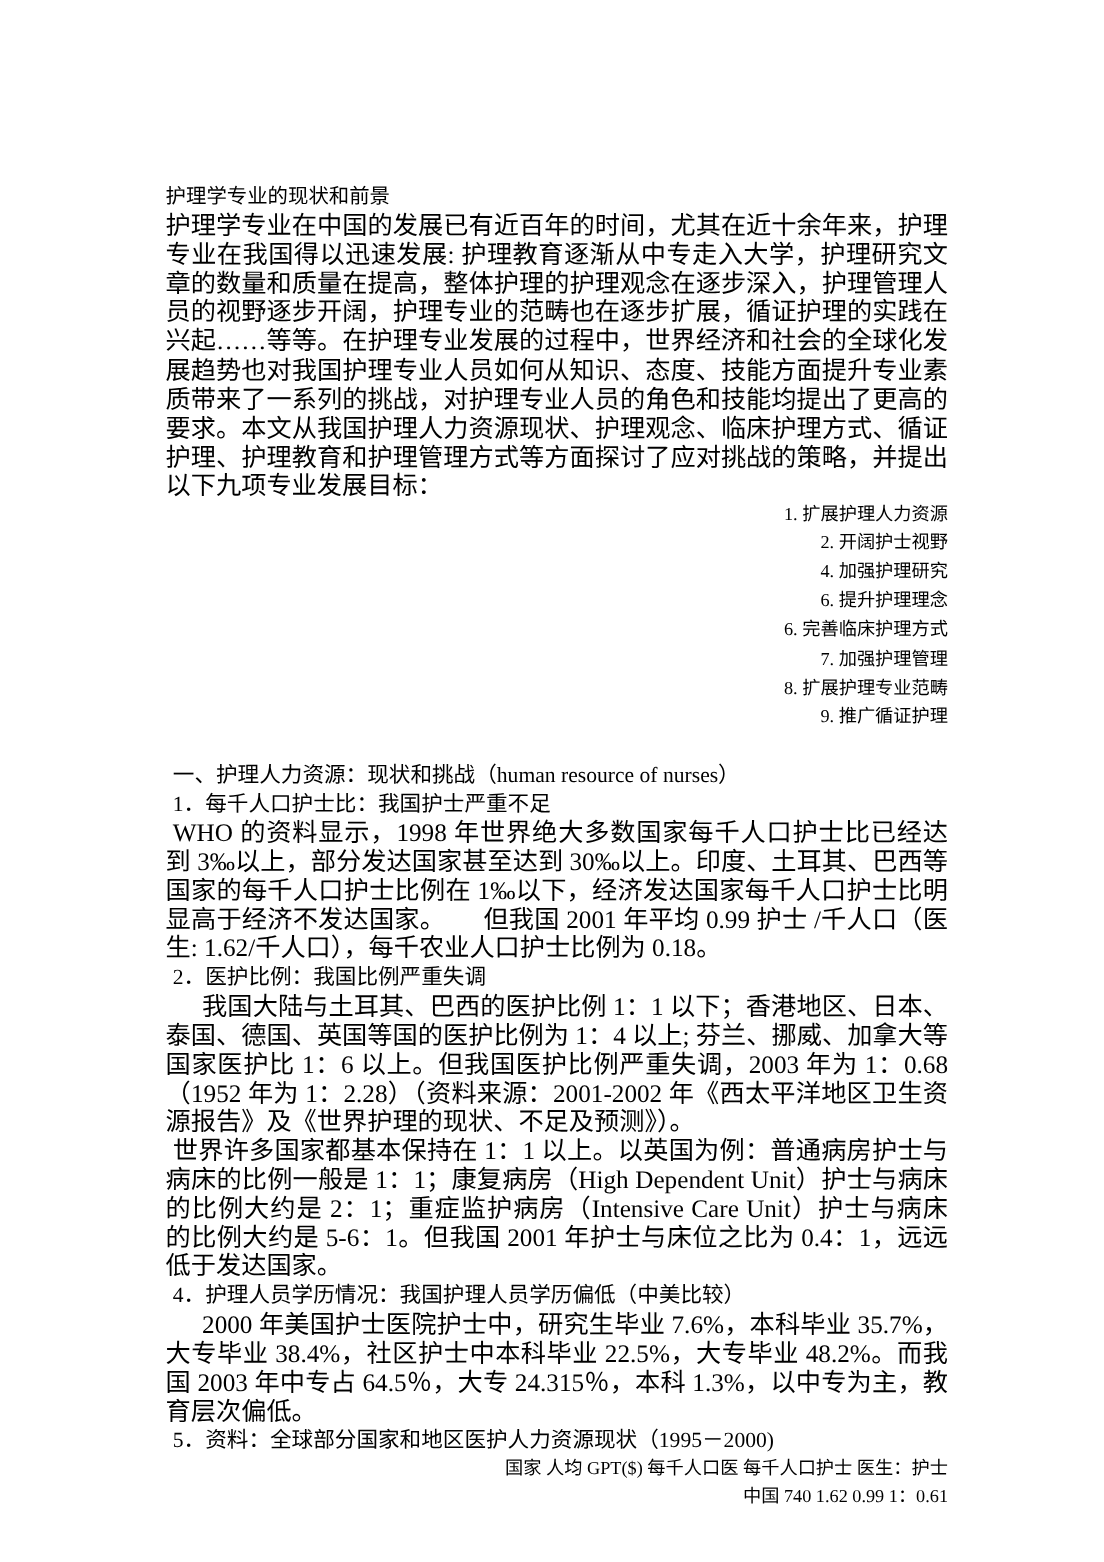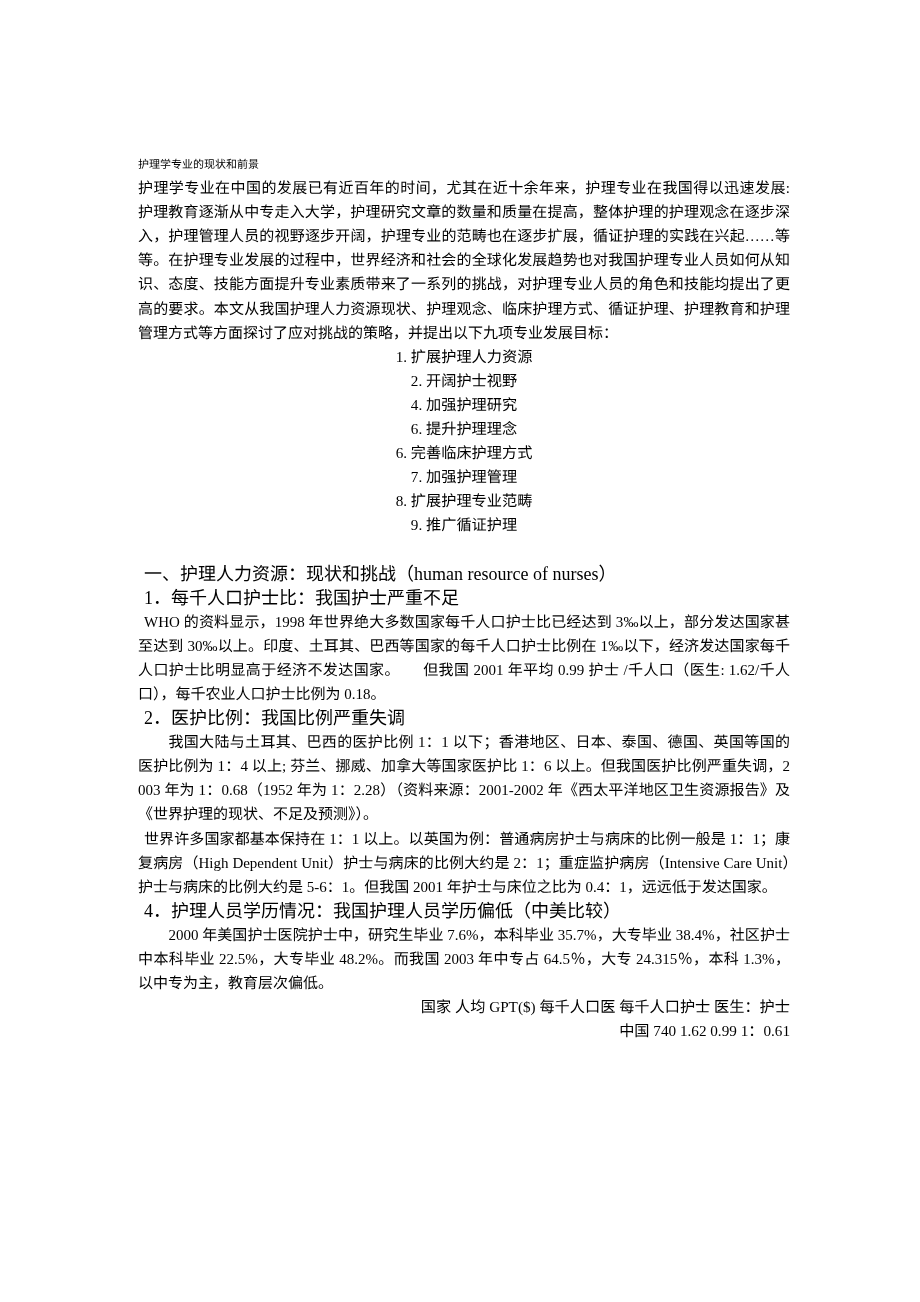--- a/index.html
+++ b/index.html
@@ -24,41 +24,41 @@
     padding: 152px 130px 0 138px;
   }
   .doc-body {
     width: 652px;
   }
   
   p.line,
   p.para {
     margin: 0;
     padding: 0;
-    font-size: 15px;
+    font-size: 21px;
     line-height: 24.1px;
     text-align: justify;
     text-justify: inter-ideograph;
     word-break: break-all;
     letter-spacing: 0px;
   }
   p.title {
     margin: 0;
     padding: 0;
-    font-size: 11px;
+    font-size: 17px;
     line-height: 24.1px;
     text-align: left;
   }
   
   p.goal {
     margin: 0;
     padding: 0;
     font-size: 15.2px;
     line-height: 24.1px;
-    text-align: center;
+    text-align: right;
     white-space: nowrap;
   }
   
   p.heading {
     margin: 0;
     padding: 0;
     font-size: 18px;
     line-height: 24.1px;
     text-align: left;
     white-space: nowrap;
@@ -112,18 +112,19 @@
     <p class="para indent-sp">WHO 的资料显示，1998 年世界绝大多数国家每千人口护士比已经达到 3‰以上，部分发达国家甚至达到 30‰以上。印度、土耳其、巴西等国家的每千人口护士比例在 1‰以下，经济发达国家每千人口护士比明显高于经济不发达国家。　　但我国 2001 年平均 0.99 护士 /千人口（医生: 1.62/千人口），每千农业人口护士比例为 0.18。</p>
 
     <p class="heading indent-sp">2．医护比例：我国比例严重失调</p>
     <p class="para indent2">我国大陆与土耳其、巴西的医护比例 1：1 以下；香港地区、日本、泰国、德国、英国等国的医护比例为 1：4 以上; 芬兰、挪威、加拿大等国家医护比 1：6 以上。但我国医护比例严重失调，2003 年为 1：0.68（1952 年为 1：2.28）（资料来源：2001-2002 年《西太平洋地区卫生资源报告》及《世界护理的现状、不足及预测》）。</p>
 
     <p class="para indent-sp">世界许多国家都基本保持在 1：1 以上。以英国为例：普通病房护士与病床的比例一般是 1：1；康复病房（High Dependent Unit）护士与病床的比例大约是 2：1；重症监护病房（Intensive Care Unit）护士与病床的比例大约是 5-6：1。但我国 2001 年护士与床位之比为 0.4：1，远远低于发达国家。</p>
 
     <p class="heading indent-sp">4．护理人员学历情况：我国护理人员学历偏低（中美比较）</p>
     <p class="para indent2">2000 年美国护士医院护士中，研究生毕业 7.6%，本科毕业 35.7%，大专毕业 38.4%，社区护士中本科毕业 22.5%，大专毕业 48.2%。而我国 2003 年中专占 64.5％，大专 24.315％，本科 1.3%，以中专为主，教育层次偏低。</p>
 
+    <p class="heading indent-sp">5．资料：全球部分国家和地区医护人力资源现状（1995－2000)</p>
 
     <p class="datarow">国家 人均 GPT($) 每千人口医 每千人口护士 医生：护士</p>
     <p class="datarow">中国 740 1.62 0.99 1：0.61</p>
 
   </div>
 </div>
 
 </body></html>

